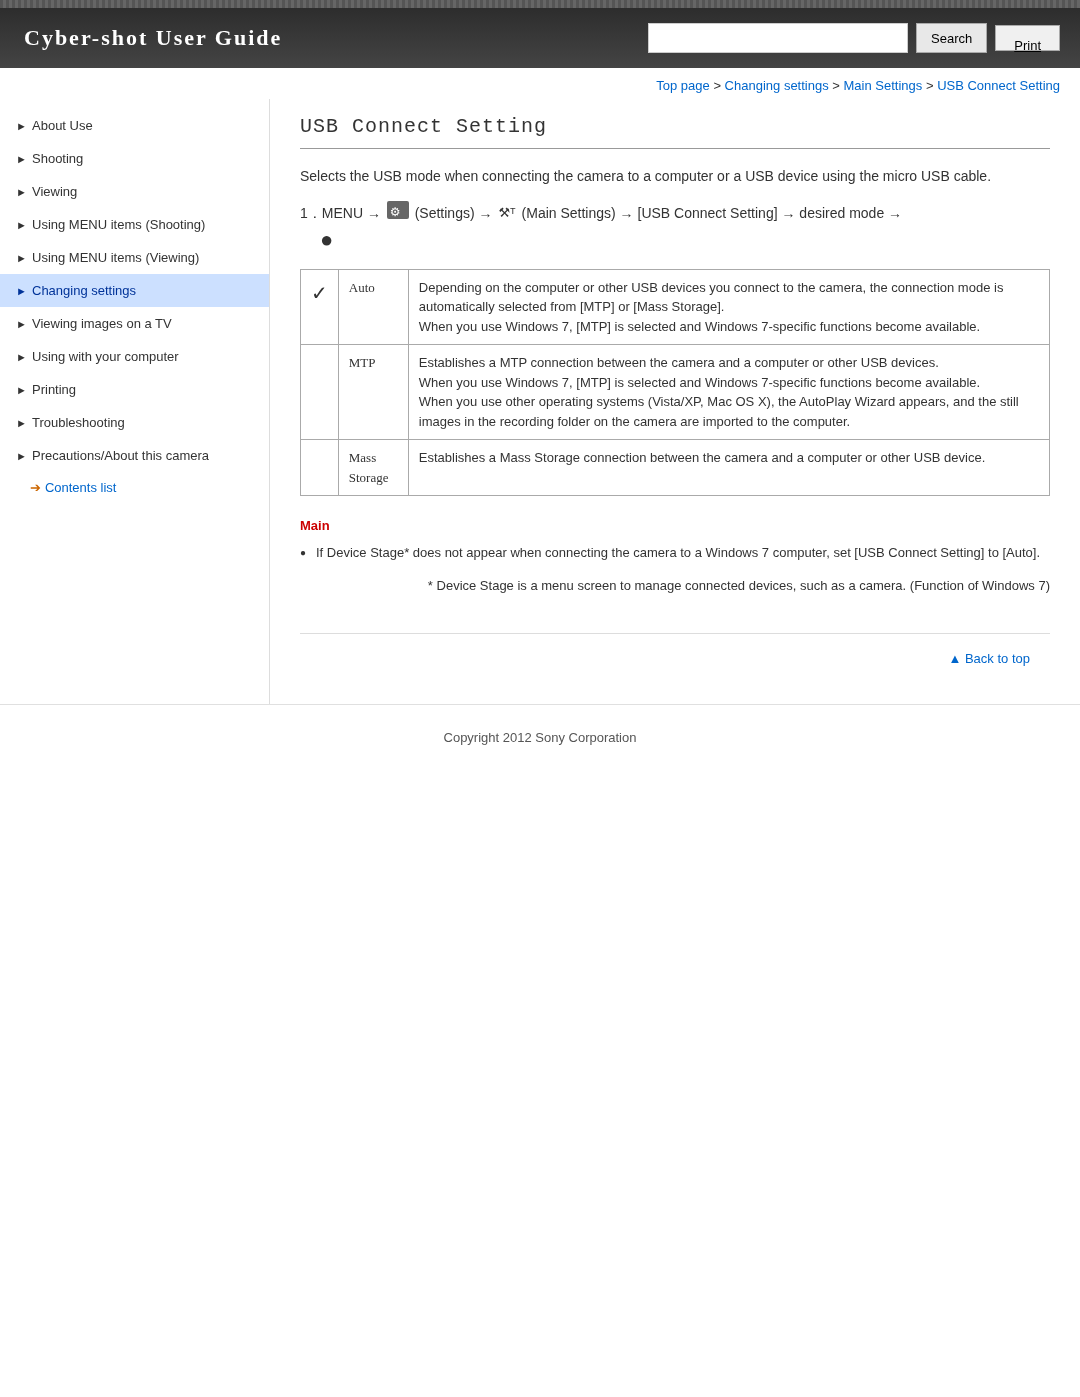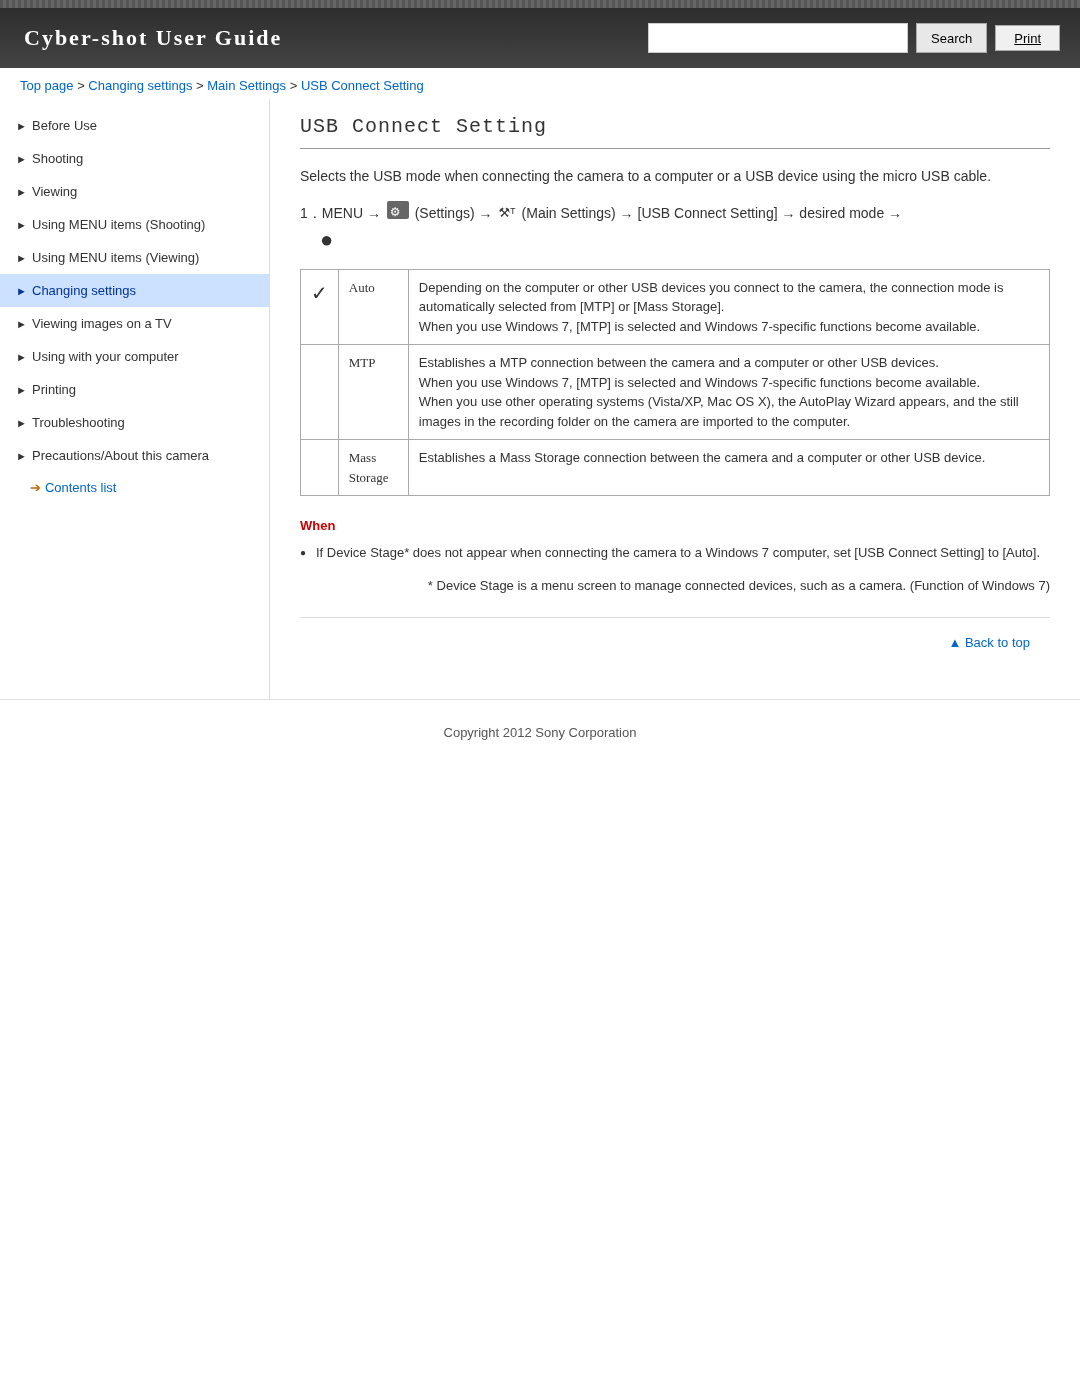--- a/index.html
+++ b/index.html
@@ -46,31 +46,32 @@
     }
     #search-button {
       height: 30px;
       padding: 0 14px;
       background: #e8e8e8;
       border: 1px solid #aaa;
       font-size: 13px;
       cursor: pointer;
     }
     #print-button {
-      height: 26px;
-      padding: 0 18px;
+      height: 14px;
+      padding: 12px 18px;
       background: #f0f0f0;
       border: 1px solid #aaa;
       font-size: 13px;
       cursor: pointer;
       text-decoration: underline;
     }
 
     
     #breadcrumb {
+      text-align: right;
       padding: 10px 20px 6px;
       font-size: 13px;
     }
     #breadcrumb a, .bc-link {
       color: #0066cc;
       text-decoration: none;
     }
 
     
     #main-layout {
@@ -232,21 +233,21 @@
       margin-top: 6px;
       font-size: 13px;
       text-align: right;
     }
 
     
     #back-to-top-row {
       text-align: right;
       padding: 16px 20px 8px;
       border-top: 1px solid #ddd;
-      margin-top: 20px;
+      margin-top: 36px;
     }
     #back-to-top-link {
       color: #0066cc;
       text-decoration: none;
       font-size: 13px;
     }
 
     
     #footer {
       text-align: center;
@@ -280,21 +281,21 @@
   <a class="bc-link">Main Settings</a>
   <span> &gt; </span>
   <a class="bc-link">USB Connect Setting</a>
 </div>
 
 <div id="main-layout">
 
   <nav id="sidebar">
     <div class="sidebar-item">
       <span class="sidebar-arrow">►</span>
-      <span>Before Use</span>
+      <span>About Use</span>
     </div>
     <div class="sidebar-item">
       <span class="sidebar-arrow">►</span>
       <span>Shooting</span>
     </div>
     <div class="sidebar-item">
       <span class="sidebar-arrow">►</span>
       <span>Viewing</span>
     </div>
     <div class="sidebar-item">
@@ -375,21 +376,21 @@
           <td class="col-icon"></td>
           <td class="col-label">Mass<br>Storage</td>
           <td>
             Establishes a Mass Storage connection between the camera and a computer or other USB device.
           </td>
         </tr>
       </tbody>
     </table>
 
     <div id="note-section">
-      <div id="note-label">When</div>
+      <div id="note-label">Main</div>
       <ul id="note-list">
         <li>
           If Device Stage* does not appear when connecting the camera to a Windows 7 computer, set [USB Connect Setting] to [Auto].
         </li>
       </ul>
       <p id="note-footnote">
         * Device Stage is a menu screen to manage connected devices, such as a camera. (Function of Windows 7)
       </p>
     </div>
 

